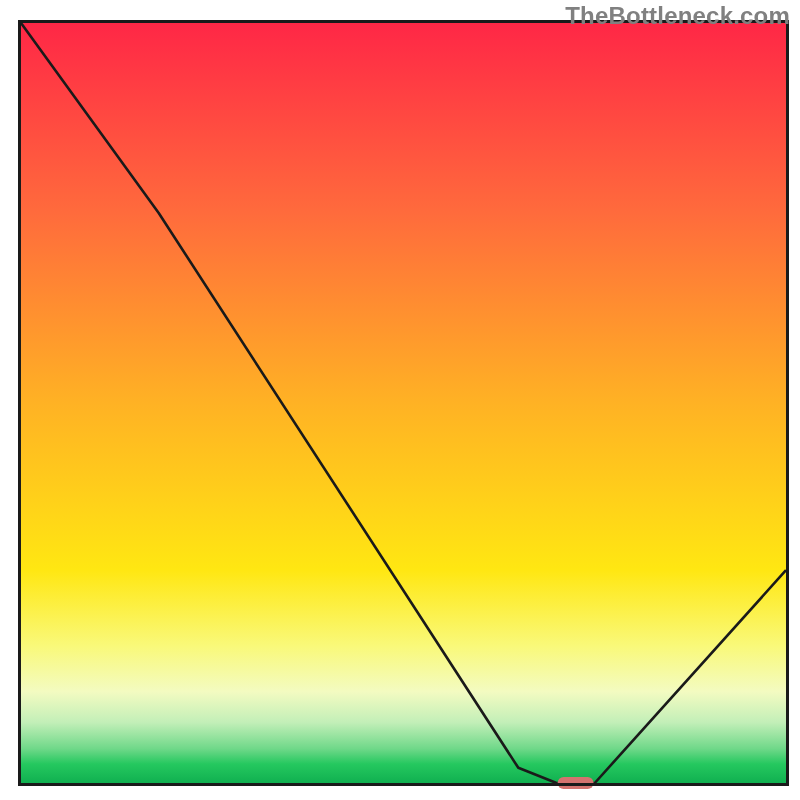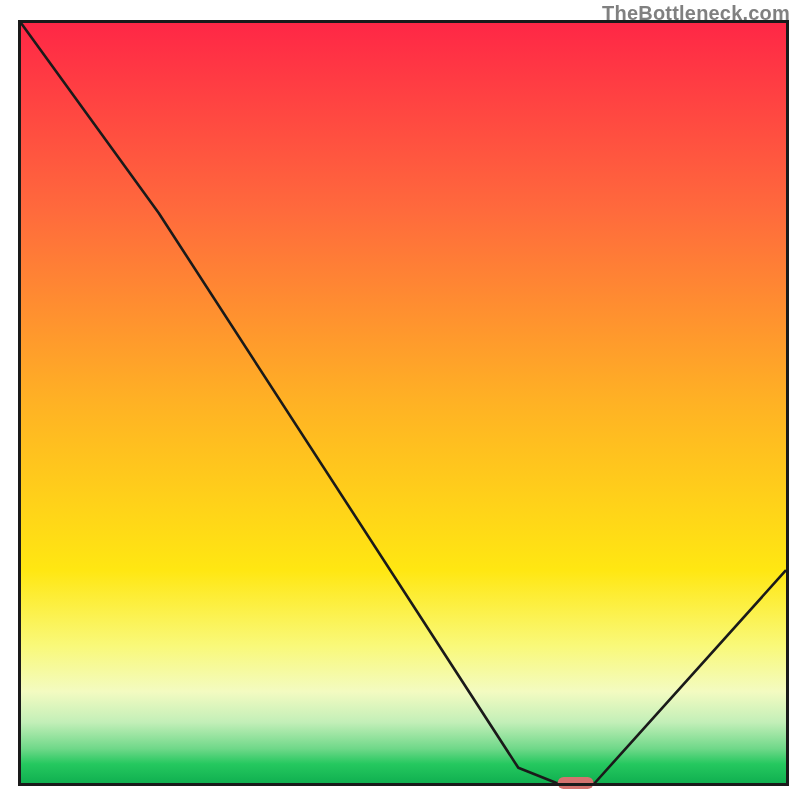--- a/index.html
+++ b/index.html
@@ -13,21 +13,21 @@
   }
   .container {
     position: relative;
     width: 800px;
     height: 800px;
   }
   .watermark {
     position: absolute;
     top: 2px;
     right: 10px;
-    font-size: 20px;
+    font-size: 24px;
     font-weight: 600;
     color: #808080;
     letter-spacing: 0.2px;
     z-index: 10;
     text-align: right;
   }
   svg.chart {
     position: absolute;
     left: 0;
     top: 0;

